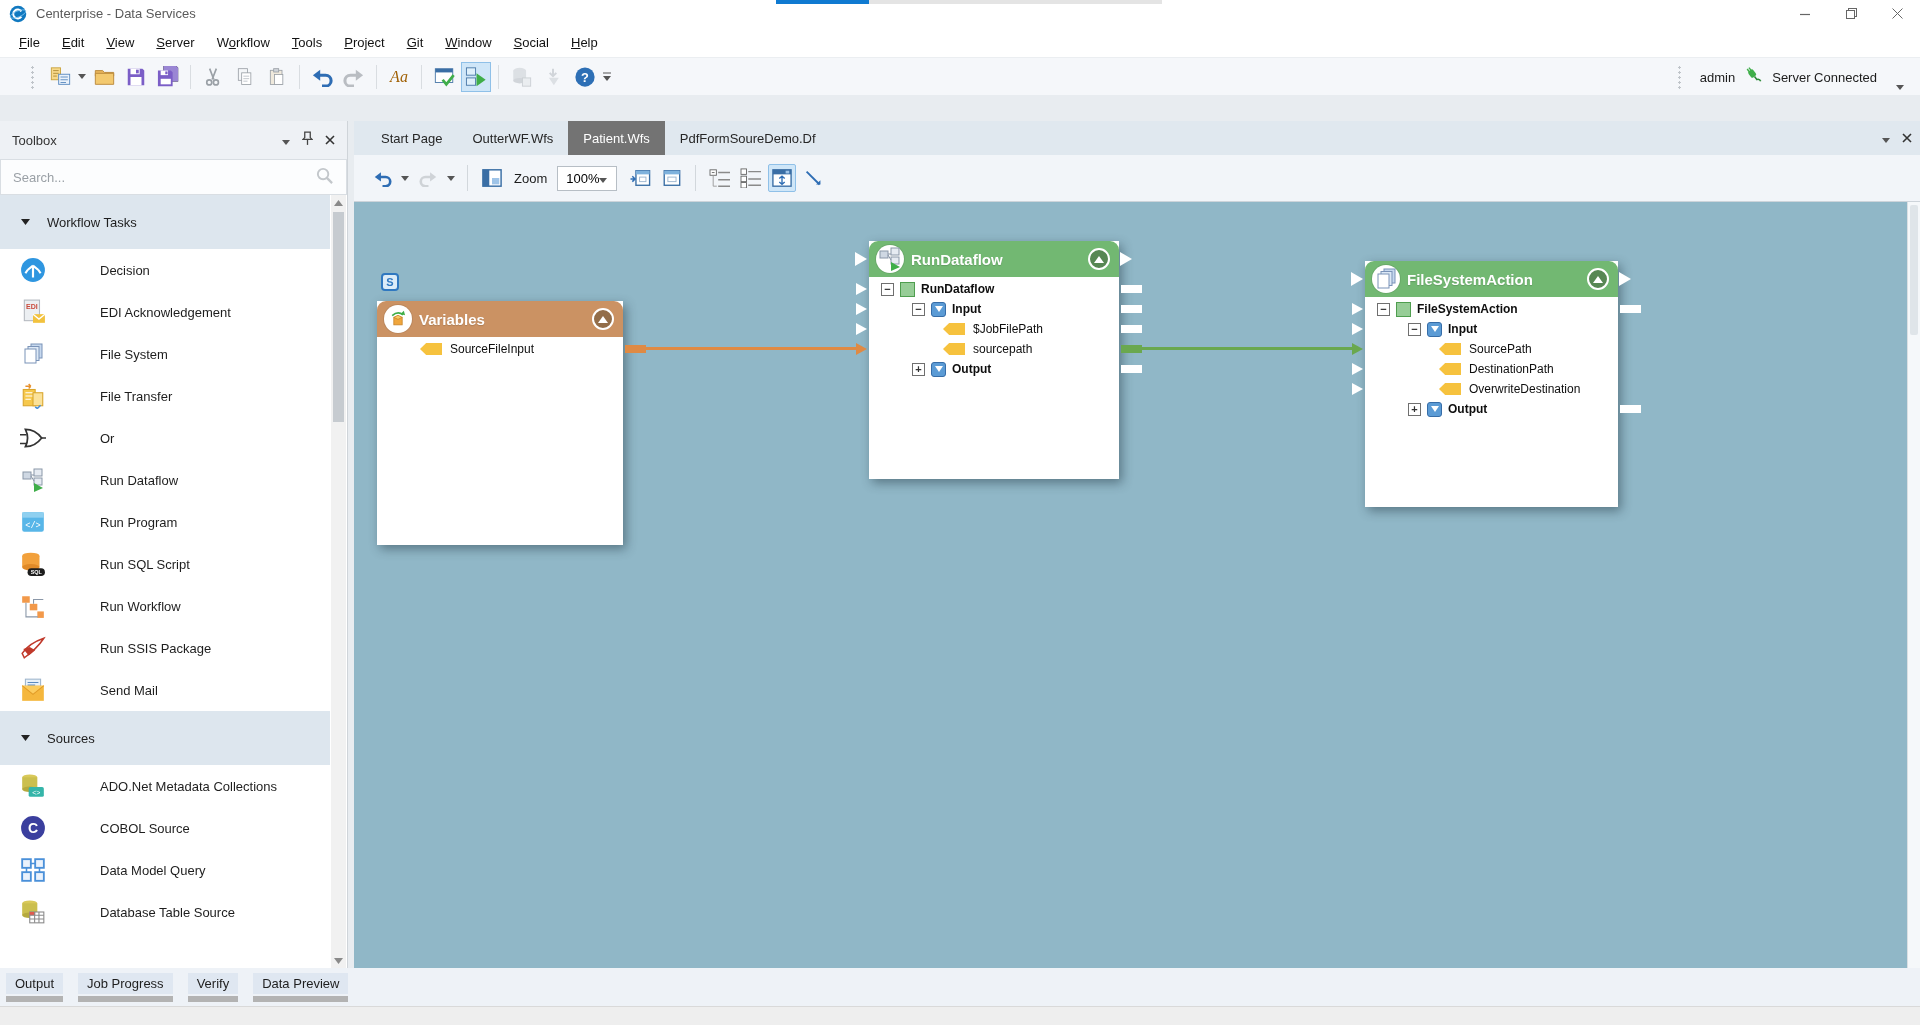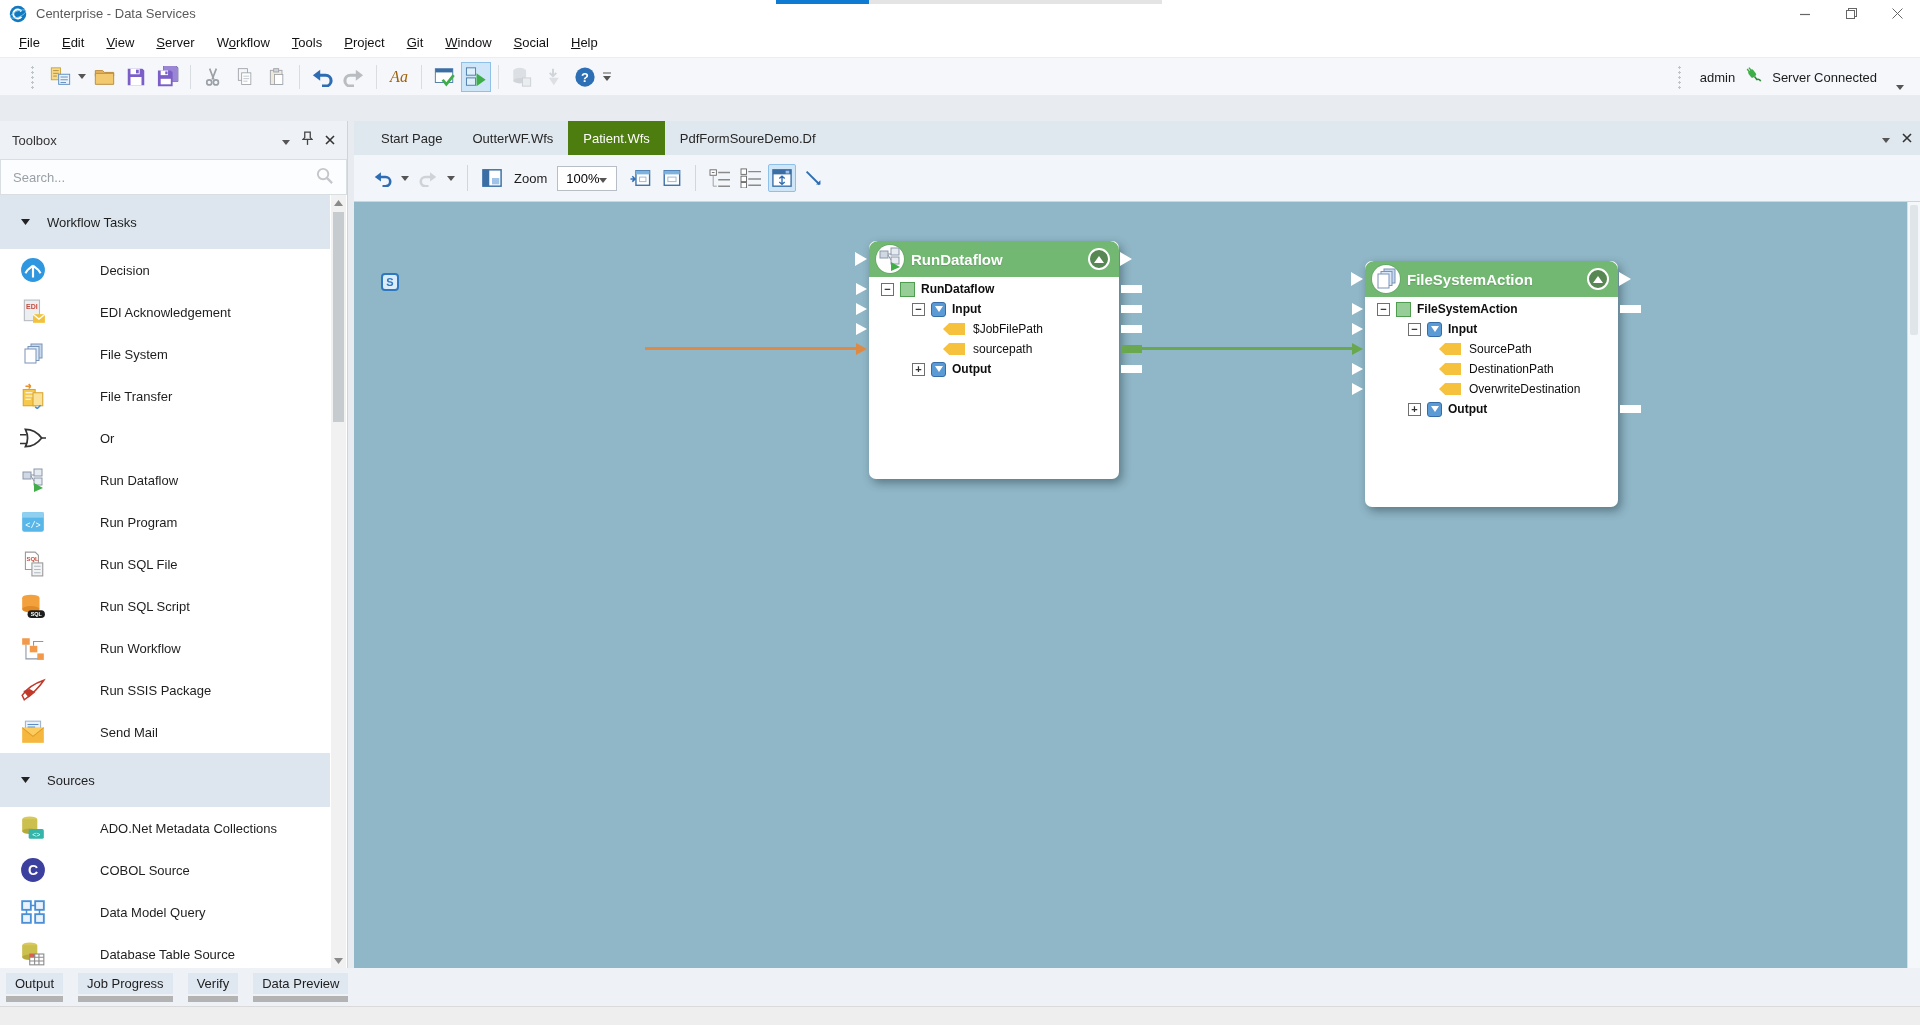--- a/index.html
+++ b/index.html
@@ -49,41 +49,41 @@
   .tb-item-icon { width:28px; height:28px; display:flex; align-items:center; justify-content:center; margin-right:17px; }
   .tb-scroll { position:absolute; top:0; right:1px; bottom:0; width:15px; background:#f1f1f1; }
   .tb-scroll .arr { height:15px; display:flex; align-items:center; justify-content:center; }
   .tb-scroll .thumb { position:absolute; left:2px; right:2px; top:17px; height:210px; background:#c6cbd0; }
   .tb-scroll .arr.dn { position:absolute; bottom:0; left:0; right:0; }
 
   
   .workarea { flex:1; display:flex; flex-direction:column; margin-left:6px; position:relative; }
   .tabstrip { height:34px; background:#e0e8ef; display:flex; align-items:stretch; padding-left:12px; position:relative; }
   .tab { display:flex; align-items:center; padding:0 15px; font-size:13px; color:#262626; cursor:default; }
-  .tab.active { background:#4d7c0f; color:#fff; }
+  .tab.active { background:#737373; color:#fff; }
   .tabstrip-controls { position:absolute; right:8px; top:0; height:34px; display:flex; gap:12px; align-items:center; }
 
   .canvas-toolbar { height:46px; background:#f2f5f9; display:flex; align-items:center; padding-left:14px; gap:3px; }
   .ct-btn { min-width:28px; height:28px; display:flex; align-items:center; justify-content:center; border:1px solid transparent; border-radius:2px; }
   .ct-btn.active { background:#cfe6f8; border:1px solid #8fc0e8; }
   .ct-btn.disabled { opacity:.6; }
   .ct-sep { width:1px; height:26px; background:#d2d7dc; margin:0 7px; }
   .zoom-label { font-size:13px; color:#1c1c1c; margin:0 7px 0 5px; }
   .zoom-combo { width:60px; height:25px; background:#fff; border:1px solid #b7bec5; display:flex; align-items:center; font-size:13px; color:#000000; padding:0 12px 0 8px; margin-right:6px; }
   .zoom-combo .val { flex:1; }
 
   
   .canvas { flex:1; background:#90b7c7; position:relative; overflow:hidden; border-top:1px solid #cdd4da; }
   .canvas-scroll { position:absolute; top:0; right:0; bottom:0; width:13px; background:#f5f8fa; border-left:1px solid #dadfe3; }
   .canvas-scroll .thumb { position:absolute; top:3px; left:2px; right:2px; height:130px; background:#dfe5e9; border-radius:2px; }
 
   .link { position:absolute; height:3px; }
   .s-badge { position:absolute; width:18px; height:18px; border:2px solid #2f78c0; background:#dcecf8; color:#2f78c0; font-size:11px; font-weight:bold; display:flex; align-items:center; justify-content:center; border-radius:4px; }
 
-  .node { position:absolute; background:#fff; border-radius:7px; box-shadow:3px 4px 10px rgba(25,45,55,.45); }
+  .node { position:absolute; background:#fff; border-radius:0; box-shadow:3px 4px 10px rgba(25,45,55,.45); }
   .node-header { height:36px; border-radius:9px 9px 0 0; display:flex; align-items:center; position:relative; color:#fff; font-weight:bold; font-size:15px; padding-left:42px; text-shadow:0 1px 1px rgba(0,0,0,.15); }
   .node-icon { position:absolute; left:7px; top:4px; width:28px; height:28px; background:#fff; border-radius:50%; display:flex; align-items:center; justify-content:center; box-shadow:0 0 0 1px rgba(0,0,0,.08); }
   .collapse-btn { position:absolute; right:9px; top:7px; width:22px; height:22px; border-radius:50%; background:rgba(30,30,20,.32); border:2px solid #fff; display:flex; align-items:center; justify-content:center; }
   .collapse-tri { width:0; height:0; border-left:5px solid transparent; border-right:5px solid transparent; border-bottom:7px solid #fff; }
   .header-arrow-left { position:absolute; left:-14px; top:11px; width:0; height:0; border-top:7px solid transparent; border-bottom:7px solid transparent; border-left:12px solid #fff; }
   .header-arrow-right { position:absolute; right:-13px; top:11px; width:0; height:0; border-top:7px solid transparent; border-bottom:7px solid transparent; border-left:12px solid #fff; }
   .node-body { padding-top:2px; }
   .node-row { height:20px; display:flex; align-items:center; position:relative; font-size:12px; color:#0e0e0e; }
   .row-bold { font-weight:bold; }
   .expander { width:13px; height:13px; border:1px solid #6f6f6f; background:#fff; font-size:11px; line-height:10px; text-align:center; color:#333; margin-right:6px; flex:0 0 13px; }
@@ -393,31 +393,20 @@
                 <rect x="2" y="3" width="20" height="18" rx="2" fill="#58b6e8"></rect>
                 <rect x="2" y="3" width="20" height="5" fill="#8fd0f0"></rect>
                 <text x="12" y="17.5" text-anchor="middle" font-size="8" fill="#fff" font-family="Liberation Mono,monospace">&lt;/&gt;</text>
               </svg>
             </span>
             <span class="tb-item-label">Run Program</span>
           </div>
           <div class="tb-item">
             <span class="tb-item-icon">
               <svg width="26" height="26" viewBox="0 0 24 24">
-                <path d="M5 1h9l3 3v13H5z" fill="#fff" stroke="#999"></path>
-                <text x="6" y="9" font-size="5.5" font-weight="bold" fill="#c94a3c" font-family="Liberation Sans,sans-serif">SQL</text>
-                <rect x="11" y="11" width="10" height="12" fill="#f1f3f5" stroke="#999"></rect>
-                <path d="M13 14h6M13 17h6M13 20h6" stroke="#b2b8be"></path>
-              </svg>
-            </span>
-            <span class="tb-item-label">Run SQL File</span>
-          </div>
-          <div class="tb-item">
-            <span class="tb-item-icon">
-              <svg width="26" height="26" viewBox="0 0 24 24">
                 <ellipse cx="10" cy="4.5" rx="8" ry="3" fill="#f2a13c"></ellipse>
                 <rect x="2" y="4.5" width="16" height="10.5" fill="#f2a13c"></rect>
                 <ellipse cx="10" cy="15" rx="8" ry="3" fill="#e08a28"></ellipse>
                 <rect x="7" y="16" width="16" height="7" rx="3.5" fill="#1d1d1d"></rect>
                 <text x="15" y="21.5" text-anchor="middle" font-size="5" font-weight="bold" fill="#fff" font-family="Liberation Sans,sans-serif">SQL</text>
               </svg>
             </span>
             <span class="tb-item-label">Run SQL Script</span>
           </div>
           <div class="tb-item">
@@ -626,20 +615,43 @@
           </svg>
         </div>
       </div>
     <div class="canvas" id="canvas">
       <div class="canvas-scroll">
           <div class="thumb"></div>
         </div>
     <div class="link" style="left: 291px; top: 145px; width: 212px; background: rgb(223, 138, 68);"></div>
         <div class="link" style="left: 787px; top: 145px; width: 212px; background: rgb(106, 168, 79);"></div>
         <div class="s-badge" style="left: 27px; top: 71px;">S</div>
+        <div class="node" style="left: 23px; top: 99px; width: 246px; height: 244px;">
+          <div class="node-header" style="background: rgb(203, 146, 99);">
+            <span class="node-icon">
+              <svg width="20" height="20" viewBox="0 0 24 24">
+                <path d="M5 8q7-6 13-1" fill="none" stroke="#3fae49" stroke-width="2"></path>
+                <path d="M19 2l1.5 5.5L15 6z" fill="#3fae49"></path>
+                <rect x="7" y="10" width="10" height="9" fill="#f0a63c" stroke="#c9852a"></rect>
+                <path d="M7 10l5-2.5 5 2.5-5 2.5z" fill="#f7c763" stroke="#c9852a"></path>
+              </svg>
+            </span>
+            <span class="node-title">Variables</span>
+            <span class="collapse-btn">
+              <span class="collapse-tri"></span>
+            </span>
+          </div>
+          <div class="node-body">
+            <div class="node-row" style="padding-left: 43px;">
+              <span class="tag-icon"></span>
+              <span class="row-label">SourceFileInput</span>
+              <span class="port-right pr-orange"></span>
+            </div>
+          </div>
+        </div>
         <div class="node" style="left: 515px; top: 39px; width: 250px; height: 238px;">
           <div class="node-header" style="background: rgb(114, 184, 114);">
             <span class="node-icon">
               <svg width="24" height="24" viewBox="0 0 24 24">
                 <rect x="2" y="4" width="8" height="7" fill="#cfd8e3" stroke="#8a97a8"></rect>
                 <rect x="13" y="1" width="8" height="7" fill="#e6ebf2" stroke="#8a97a8"></rect>
                 <rect x="13" y="10" width="8" height="7" fill="#e6ebf2" stroke="#8a97a8"></rect>
                 <path d="M10 7h3M10 8l3 5" stroke="#8a97a8" fill="none"></path>
                 <path d="M13 15l9 5-9 4z" fill="#3fae49"></path>
               </svg>

